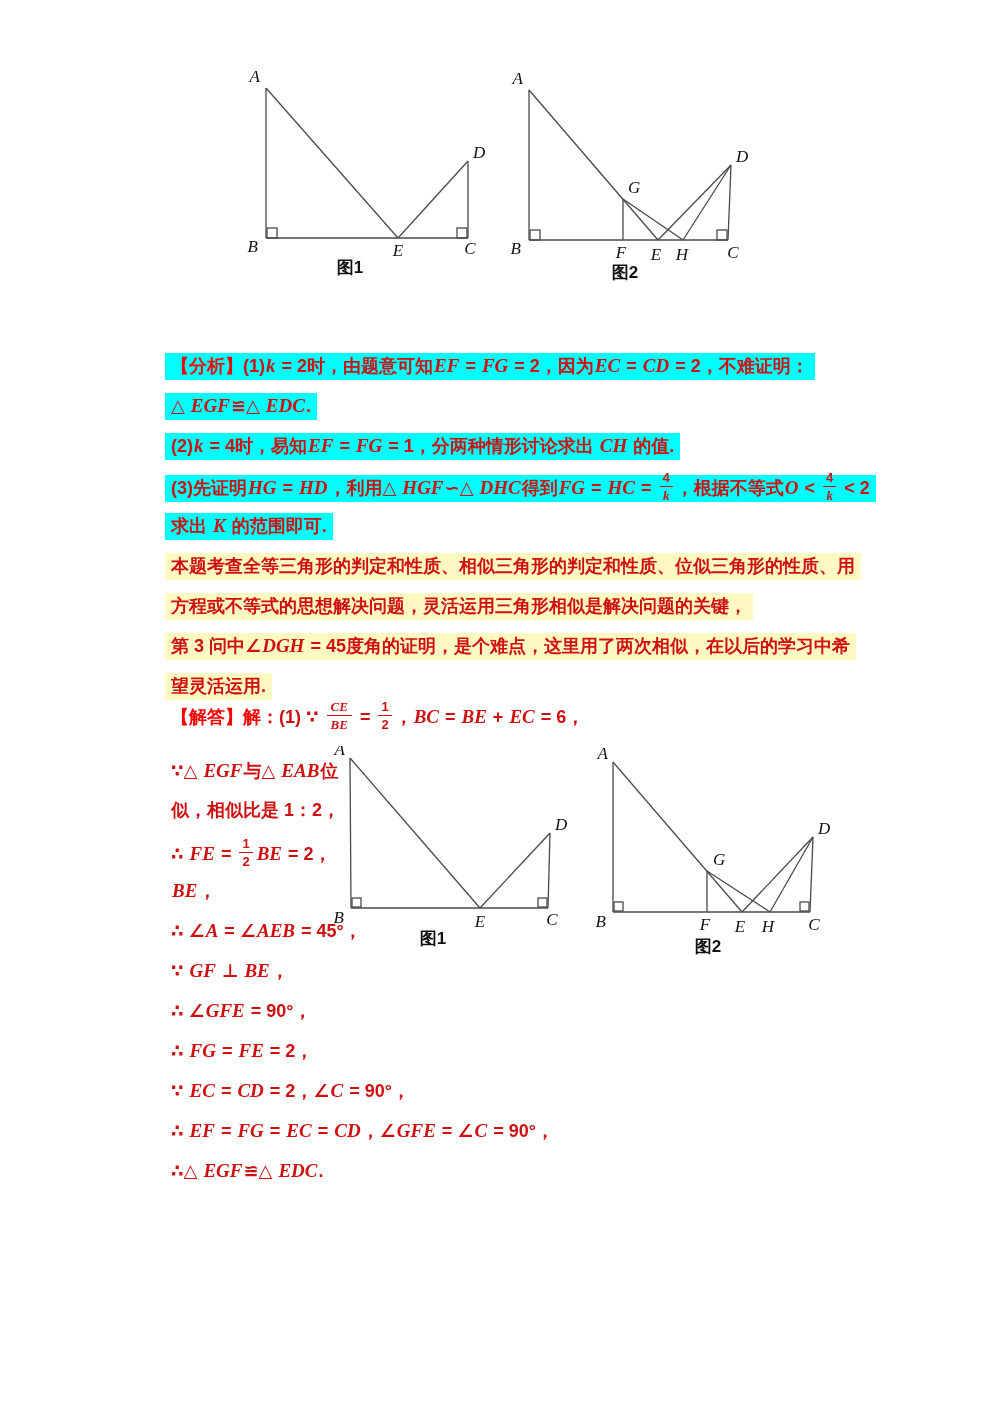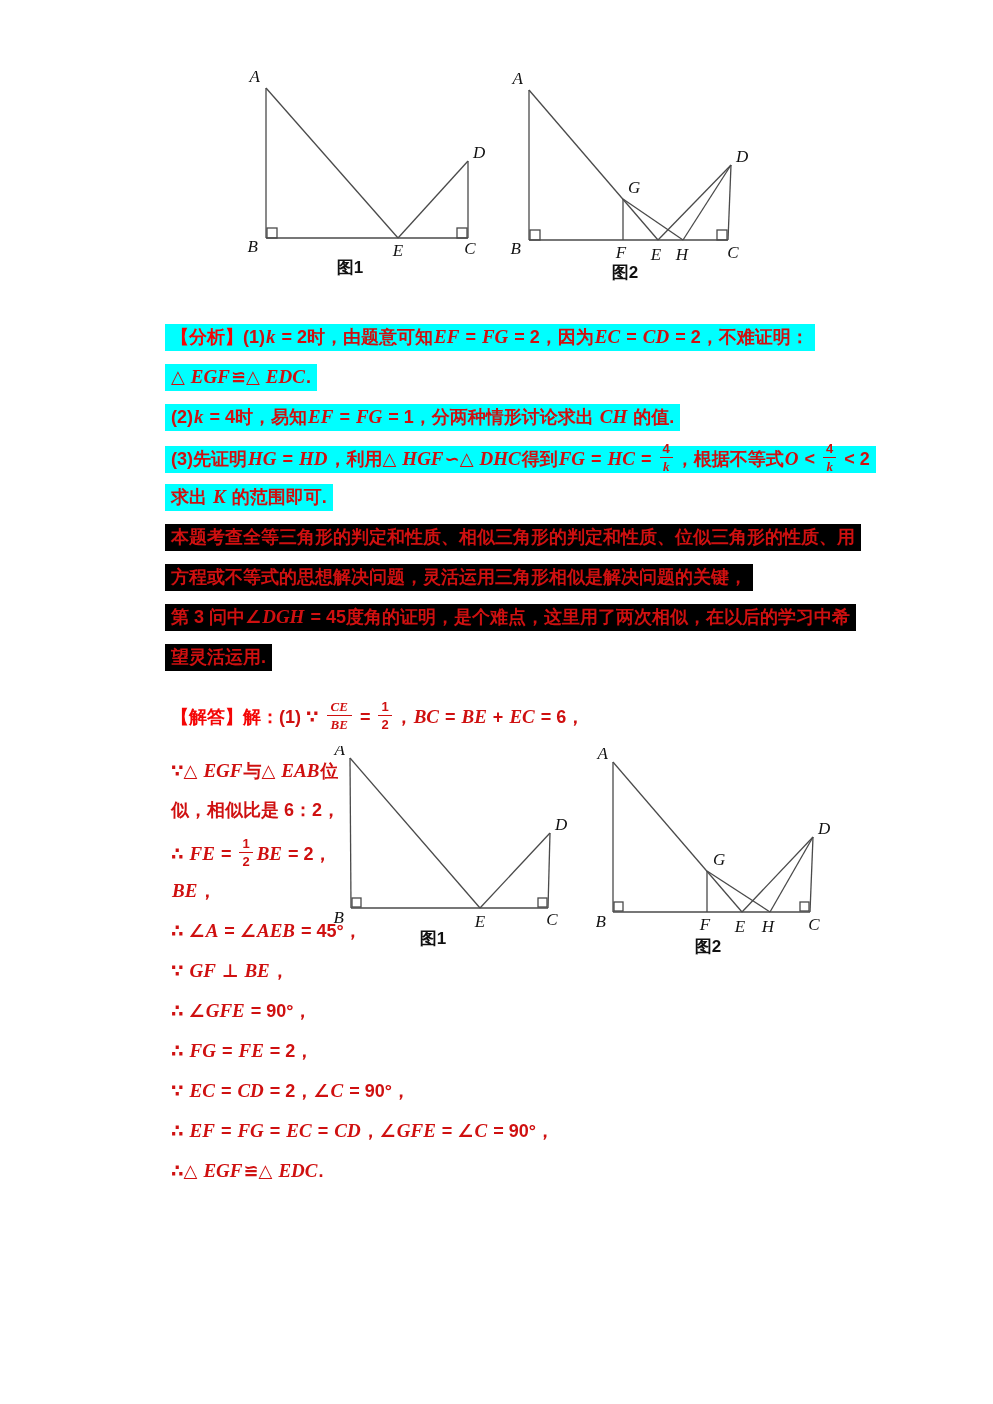--- a/index.html
+++ b/index.html
@@ -6,21 +6,21 @@
   .page{position:relative;width:993px;height:1404px;background:#ffffff;overflow:hidden;
         font-family:"Liberation Sans","DejaVu Sans",sans-serif;}
   
   .tblock{position:absolute;}
   .line{white-space:nowrap;height:30px;line-height:30px;margin-bottom:10px;
         font-size:18px;font-weight:bold;color:#cf1010;}
   .sol .line{height:27px;line-height:27px;margin-bottom:13px;}
   .sol .line:first-child{margin-bottom:30px;}
   .hl{padding:3px 6px 4px 6px;}
   .hl.cyan{background:#00ffff;}
-  .hl.yellow{background:#000000;}
+  .hl.yellow{background:#fef9c3;}
   .lbl{color:#f40606;font-weight:bold;}
   .mv{font-family:"Liberation Serif","DejaVu Serif",serif;font-style:italic;
       font-weight:bold;font-size:19px;padding:0 1px;}
   .frac{display:inline-block;vertical-align:-6px;text-align:center;font-size:13px;
         line-height:1;margin:0 3px;}
   .frac .fn{display:block;border-bottom:1.6px solid currentColor;padding:0 3px 2px;}
   .frac .fd{display:block;padding-top:2px;}
   .frac .mv{font-size:13px;}
   
   .fig{position:absolute;}
@@ -70,36 +70,36 @@
     <text x="28" y="188" text-anchor="end">B</text>
     <text x="128" y="192" text-anchor="middle">F</text>
     <text x="163" y="194" text-anchor="middle">E</text>
     <text x="189" y="194" text-anchor="middle">H</text>
     <text x="240" y="192" text-anchor="middle">C</text>
     <text x="243" y="96" text-anchor="start">D</text>
     <text x="135" y="127" text-anchor="start">G</text>
     <text x="132" y="212" text-anchor="middle" class="cap">图2</text>
   </svg>
 
-  <div class="tblock" style="left:165px;top:322px">
+  <div class="tblock" style="left:165px;top:351px">
       <div class="line"><span class="hl cyan"><span class="lbl">【分析】</span>(1)<i class="mv">k</i> = 2时，由题意可知<i class="mv">EF</i> = <i class="mv">FG</i> = 2，因为<i class="mv">EC</i> = <i class="mv">CD</i> = 2，不难证明：</span></div>
       <div class="line"><span class="hl cyan">△ <i class="mv">EGF</i>≌△ <i class="mv">EDC</i>.</span></div>
       <div class="line"><span class="hl cyan">(2)<i class="mv">k</i> = 4时，易知<i class="mv">EF</i> = <i class="mv">FG</i> = 1，分两种情形讨论求出 <i class="mv">CH</i> 的值.</span></div>
       <div class="line"><span class="hl cyan">(3)先证明<i class="mv">HG</i> = <i class="mv">HD</i>，利用△ <i class="mv">HGF</i>∽△ <i class="mv">DHC</i>得到<i class="mv">FG</i> = <i class="mv">HC</i> = <span class="frac"><span class="fn">4</span><span class="fd"><i class="mv">k</i></span></span>，根据不等式<i class="mv">O</i> &lt; <span class="frac"><span class="fn">4</span><span class="fd"><i class="mv">k</i></span></span> &lt; 2</span></div>
       <div class="line"><span class="hl cyan">求出 <i class="mv">K</i> 的范围即可.</span></div>
       <div class="line"><span class="hl yellow">本题考查全等三角形的判定和性质、相似三角形的判定和性质、位似三角形的性质、用</span></div>
       <div class="line"><span class="hl yellow">方程或不等式的思想解决问题，灵活运用三角形相似是解决问题的关键，</span></div>
       <div class="line"><span class="hl yellow">第 3 问中∠<i class="mv">DGH</i> = 45度角的证明，是个难点，这里用了两次相似，在以后的学习中希</span></div>
       <div class="line"><span class="hl yellow">望灵活运用.</span></div>
     </div>
 
   <div class="tblock sol" style="left:165px;top:700px">
       <div class="line"><span class="hl"><span class="lbl">【解答】解：</span>(1) ∵ <span class="frac"><span class="fn"><i class="mv">CE</i></span><span class="fd"><i class="mv">BE</i></span></span> = <span class="frac"><span class="fn">1</span><span class="fd">2</span></span>，<i class="mv">BC</i> = <i class="mv">BE</i> + <i class="mv">EC</i> = 6，</span></div>
       <div class="line"><span class="hl">∵△ <i class="mv">EGF</i>与△ <i class="mv">EAB</i>位</span></div>
-      <div class="line"><span class="hl">似，相似比是 6：2，</span></div>
+      <div class="line"><span class="hl">似，相似比是 1：2，</span></div>
       <div class="line"><span class="hl">∴ <i class="mv">FE</i> = <span class="frac"><span class="fn">1</span><span class="fd">2</span></span><i class="mv">BE</i> = 2，</span></div>
       <div class="line"><span class="hl"><i class="mv">BE</i>，</span></div>
       <div class="line"><span class="hl">∴ ∠<i class="mv">A</i> = ∠<i class="mv">AEB</i> = 45°，</span></div>
       <div class="line"><span class="hl">∵ <i class="mv">GF</i> ⊥ <i class="mv">BE</i>，</span></div>
       <div class="line"><span class="hl">∴ ∠<i class="mv">GFE</i> = 90°，</span></div>
       <div class="line"><span class="hl">∴ <i class="mv">FG</i> = <i class="mv">FE</i> = 2，</span></div>
       <div class="line"><span class="hl">∵ <i class="mv">EC</i> = <i class="mv">CD</i> = 2，∠<i class="mv">C</i> = 90°，</span></div>
       <div class="line"><span class="hl">∴ <i class="mv">EF</i> = <i class="mv">FG</i> = <i class="mv">EC</i> = <i class="mv">CD</i>，∠<i class="mv">GFE</i> = ∠<i class="mv">C</i> = 90°，</span></div>
       <div class="line"><span class="hl">∴△ <i class="mv">EGF</i>≌△ <i class="mv">EDC</i>.</span></div>
     </div>

